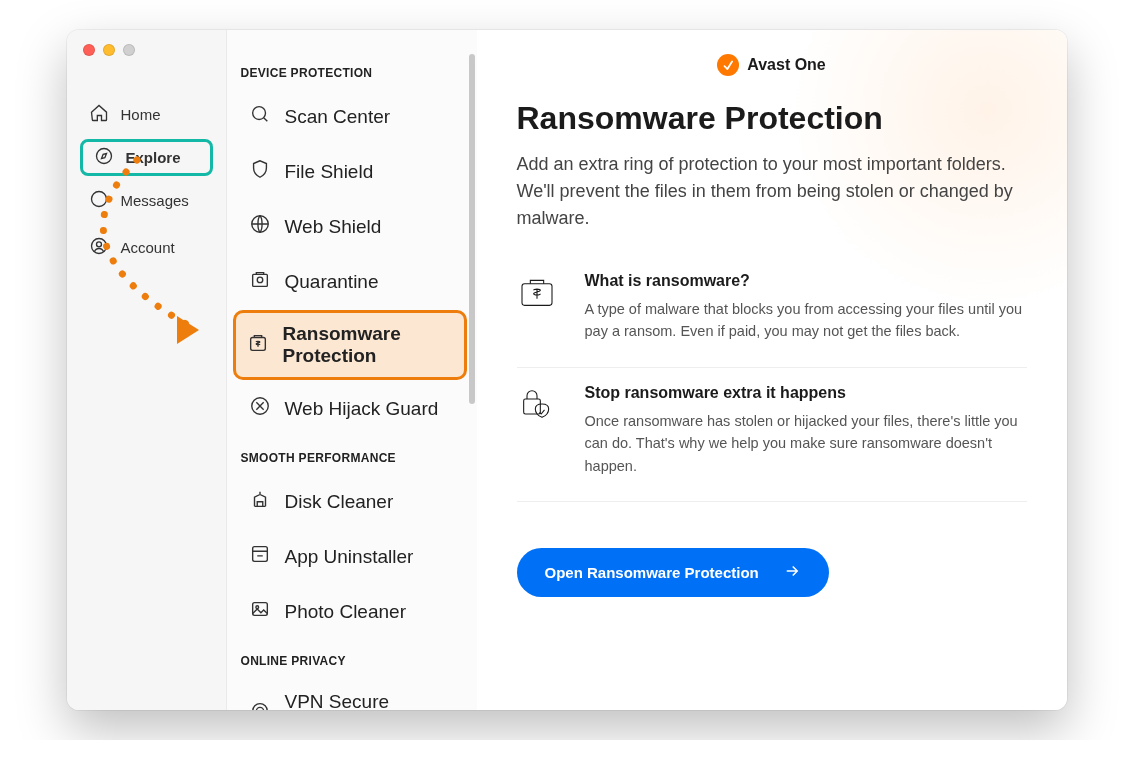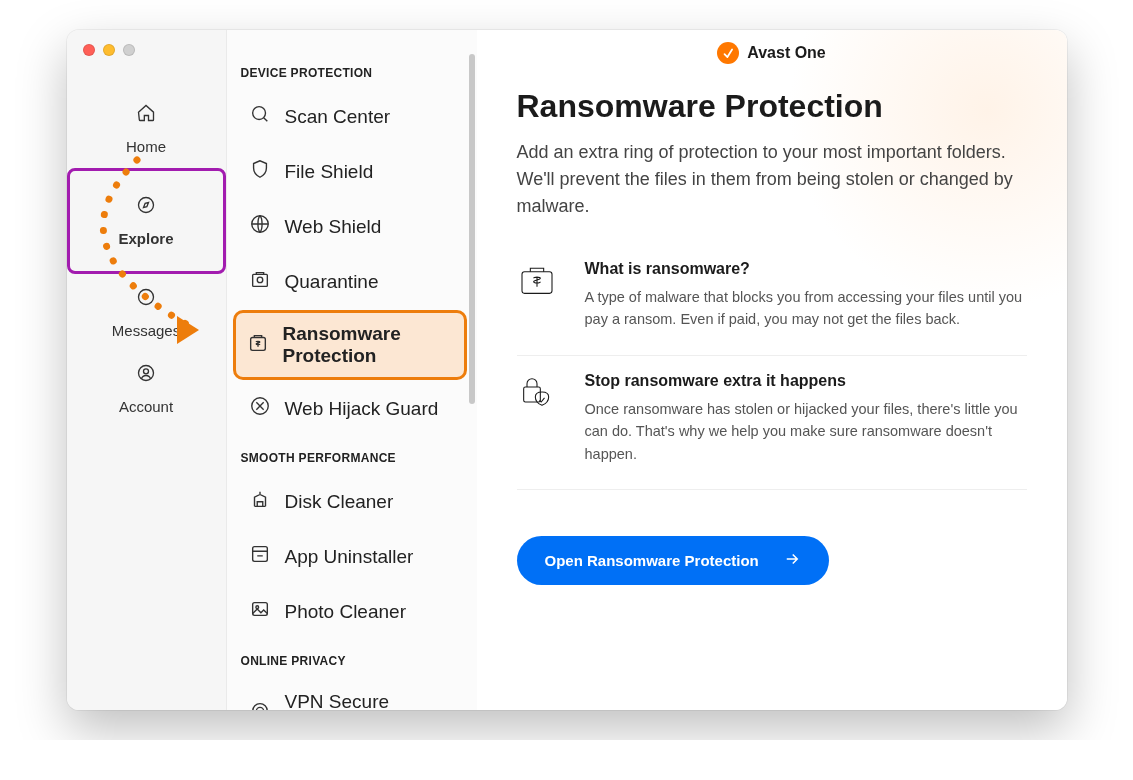--- a/index.html
+++ b/index.html
@@ -45,28 +45,27 @@
   .nav-item {
     display: flex;
     align-items: center;
     padding: 11px 14px;
     cursor: pointer;
     color: #333;
     font-size: 15px;
     gap: 12px;
     border-radius: 8px;
     margin: 2px 8px;
-    flex-direction: column;
   }
   .nav-item svg { width: 20px; height: 20px; stroke:#333; fill:none; stroke-width:1.6;}
   .nav-item.highlighted {
-    border: 3px solid #a21caf;
+    border: 3px solid #14b8a6;
     border-radius: 8px;
-    margin: 2px 0;
-    padding: 24px 11px;
+    margin: 2px 13px;
+    padding: 4px 11px;
     font-weight: 600;
   }
 
   
   .explore-panel {
     width: 250px;
     padding: 24px 0 0 0;
     position: relative;
     overflow: hidden;
   }
@@ -142,20 +141,21 @@
   }
   .brand {
     display: flex;
     justify-content: center;
     align-items: center;
     gap: 8px;
     margin-bottom: 24px;
     color: #1b1b1b;
     font-weight: 600;
     font-size: 16px;
+    margin-top: 12px;
   }
   .brand-logo {
     width: 22px; height: 22px;
     background: #FF7800;
     border-radius: 50%;
     display:flex;align-items:center;justify-content:center;
     color:#fff;font-weight:700;font-size:14px;
   }
   h1.page-title {
     font-size: 32px;

